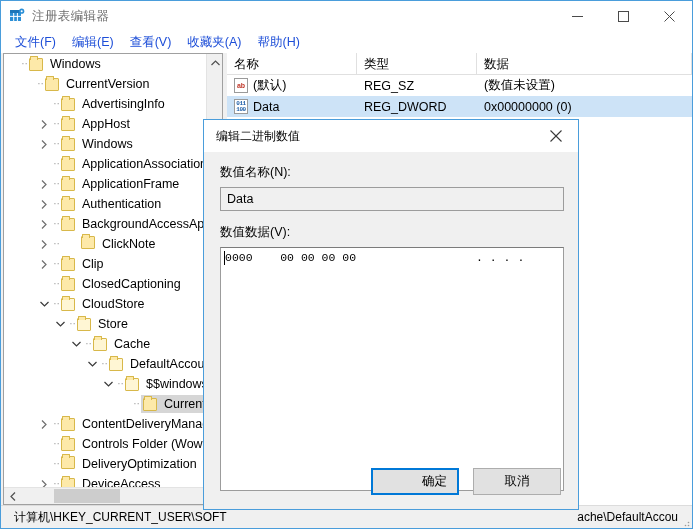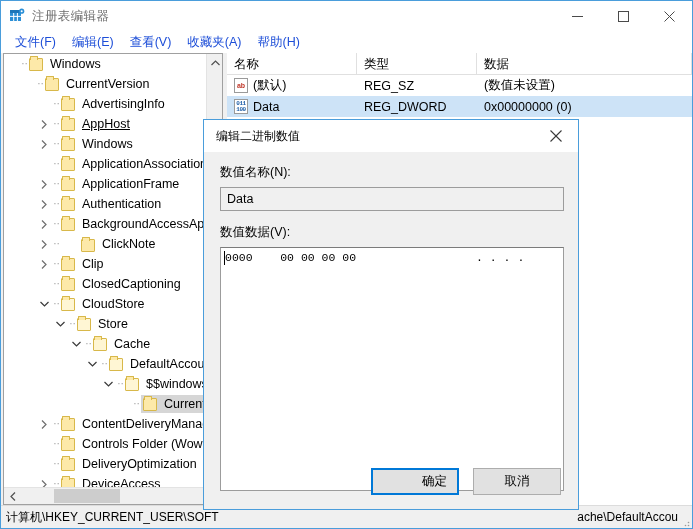--- a/index.html
+++ b/index.html
@@ -157,21 +157,21 @@
   
   .statusbar {
     position: absolute; left: 0; bottom: 0;
     width: 691px; height: 23px;
     background: #f0f0f0;
     border-top: 1px solid #dcdcdc;
     display: flex; align-items: center;
     font-size: 12px; color: #000;
     overflow: hidden;
   }
-  .sb-left { padding-left: 5px; white-space: nowrap; }
+  .sb-left { padding-left: 13px; white-space: nowrap; }
   .sb-right { position:absolute; right: 14px; white-space: nowrap; }
   .sb-grip { position:absolute; right:2px; bottom:2px; width:10px; height:10px; }
 
   
   .dialog {
     position: absolute; left: 202px; top: 118px;
     width: 376px; height: 391px;
     background: #f0f0f0;
     border: 1px solid #4a9ddb;
     box-shadow: 0 0 0 0 rgba(0,0,0,0);
@@ -301,21 +301,21 @@
             <span class="lbl">AdvertisingInfo</span>
           </span>
         </div>
         <div class="tree-row" style="padding-left: 32px;">
           <span class="twisty">
             <svg width="6" height="9" viewBox="0 0 6 9">
               <polyline points="1,0.5 5,4.5 1,8.5" fill="none" stroke="#6e6e6e" stroke-width="1.2"></polyline>
             </svg>
           </span>
           <span class="dots">··</span>
-          <span style="display: flex; align-items: center; text-decoration: underline;">
+          <span style="display: flex; align-items: center;">
             <span class="folder"></span>
             <span class="lbl">AppHost</span>
           </span>
         </div>
         <div class="tree-row" style="padding-left: 32px;">
           <span class="twisty">
             <svg width="6" height="9" viewBox="0 0 6 9">
               <polyline points="1,0.5 5,4.5 1,8.5" fill="none" stroke="#6e6e6e" stroke-width="1.2"></polyline>
             </svg>
           </span>
@@ -369,21 +369,21 @@
             <span class="lbl">BackgroundAccessApplicat</span>
           </span>
         </div>
         <div class="tree-row" style="padding-left: 32px;">
           <span class="twisty">
             <svg width="6" height="9" viewBox="0 0 6 9">
               <polyline points="1,0.5 5,4.5 1,8.5" fill="none" stroke="#6e6e6e" stroke-width="1.2"></polyline>
             </svg>
           </span>
           <span class="dots">··</span>
-          <span style="display: flex; align-items: flex-end; padding-left: 20px;">
+          <span style="display: flex; align-items: flex-start; padding-left: 20px;">
             <span class="folder"></span>
             <span class="lbl">ClickNote</span>
           </span>
         </div>
         <div class="tree-row" style="padding-left: 32px;">
           <span class="twisty">
             <svg width="6" height="9" viewBox="0 0 6 9">
               <polyline points="1,0.5 5,4.5 1,8.5" fill="none" stroke="#6e6e6e" stroke-width="1.2"></polyline>
             </svg>
           </span>
@@ -485,21 +485,21 @@
           <span class="twisty"></span>
           <span class="dots">··</span>
           <span style="display: flex; align-items: center;">
             <span class="folder"></span>
             <span class="lbl">Controls Folder (Wow64)</span>
           </span>
         </div>
         <div class="tree-row" style="padding-left: 32px;">
           <span class="twisty"></span>
           <span class="dots">··</span>
-          <span style="display: flex; align-items: center;">
+          <span style="display: flex; align-items: flex-start;">
             <span class="folder"></span>
             <span class="lbl">DeliveryOptimization</span>
           </span>
         </div>
         <div class="tree-row" style="padding-left: 32px;">
           <span class="twisty">
             <svg width="6" height="9" viewBox="0 0 6 9">
               <polyline points="1,0.5 5,4.5 1,8.5" fill="none" stroke="#6e6e6e" stroke-width="1.2"></polyline>
             </svg>
           </span>

